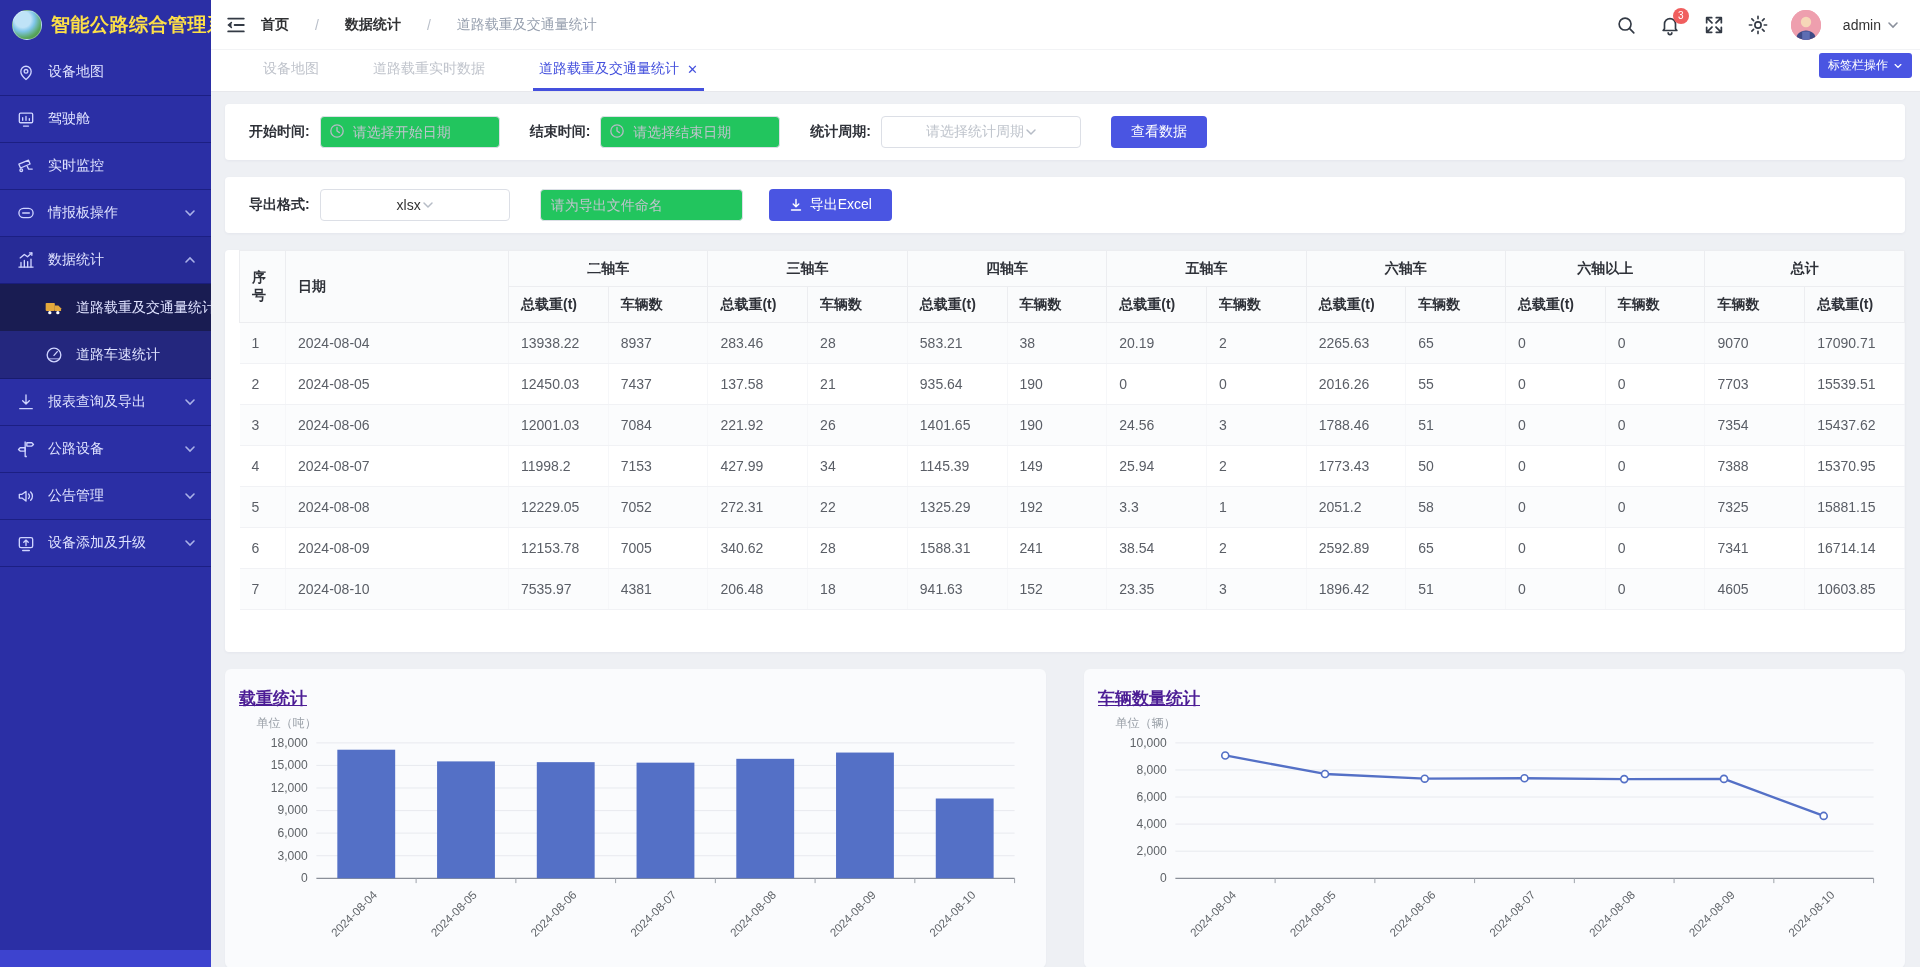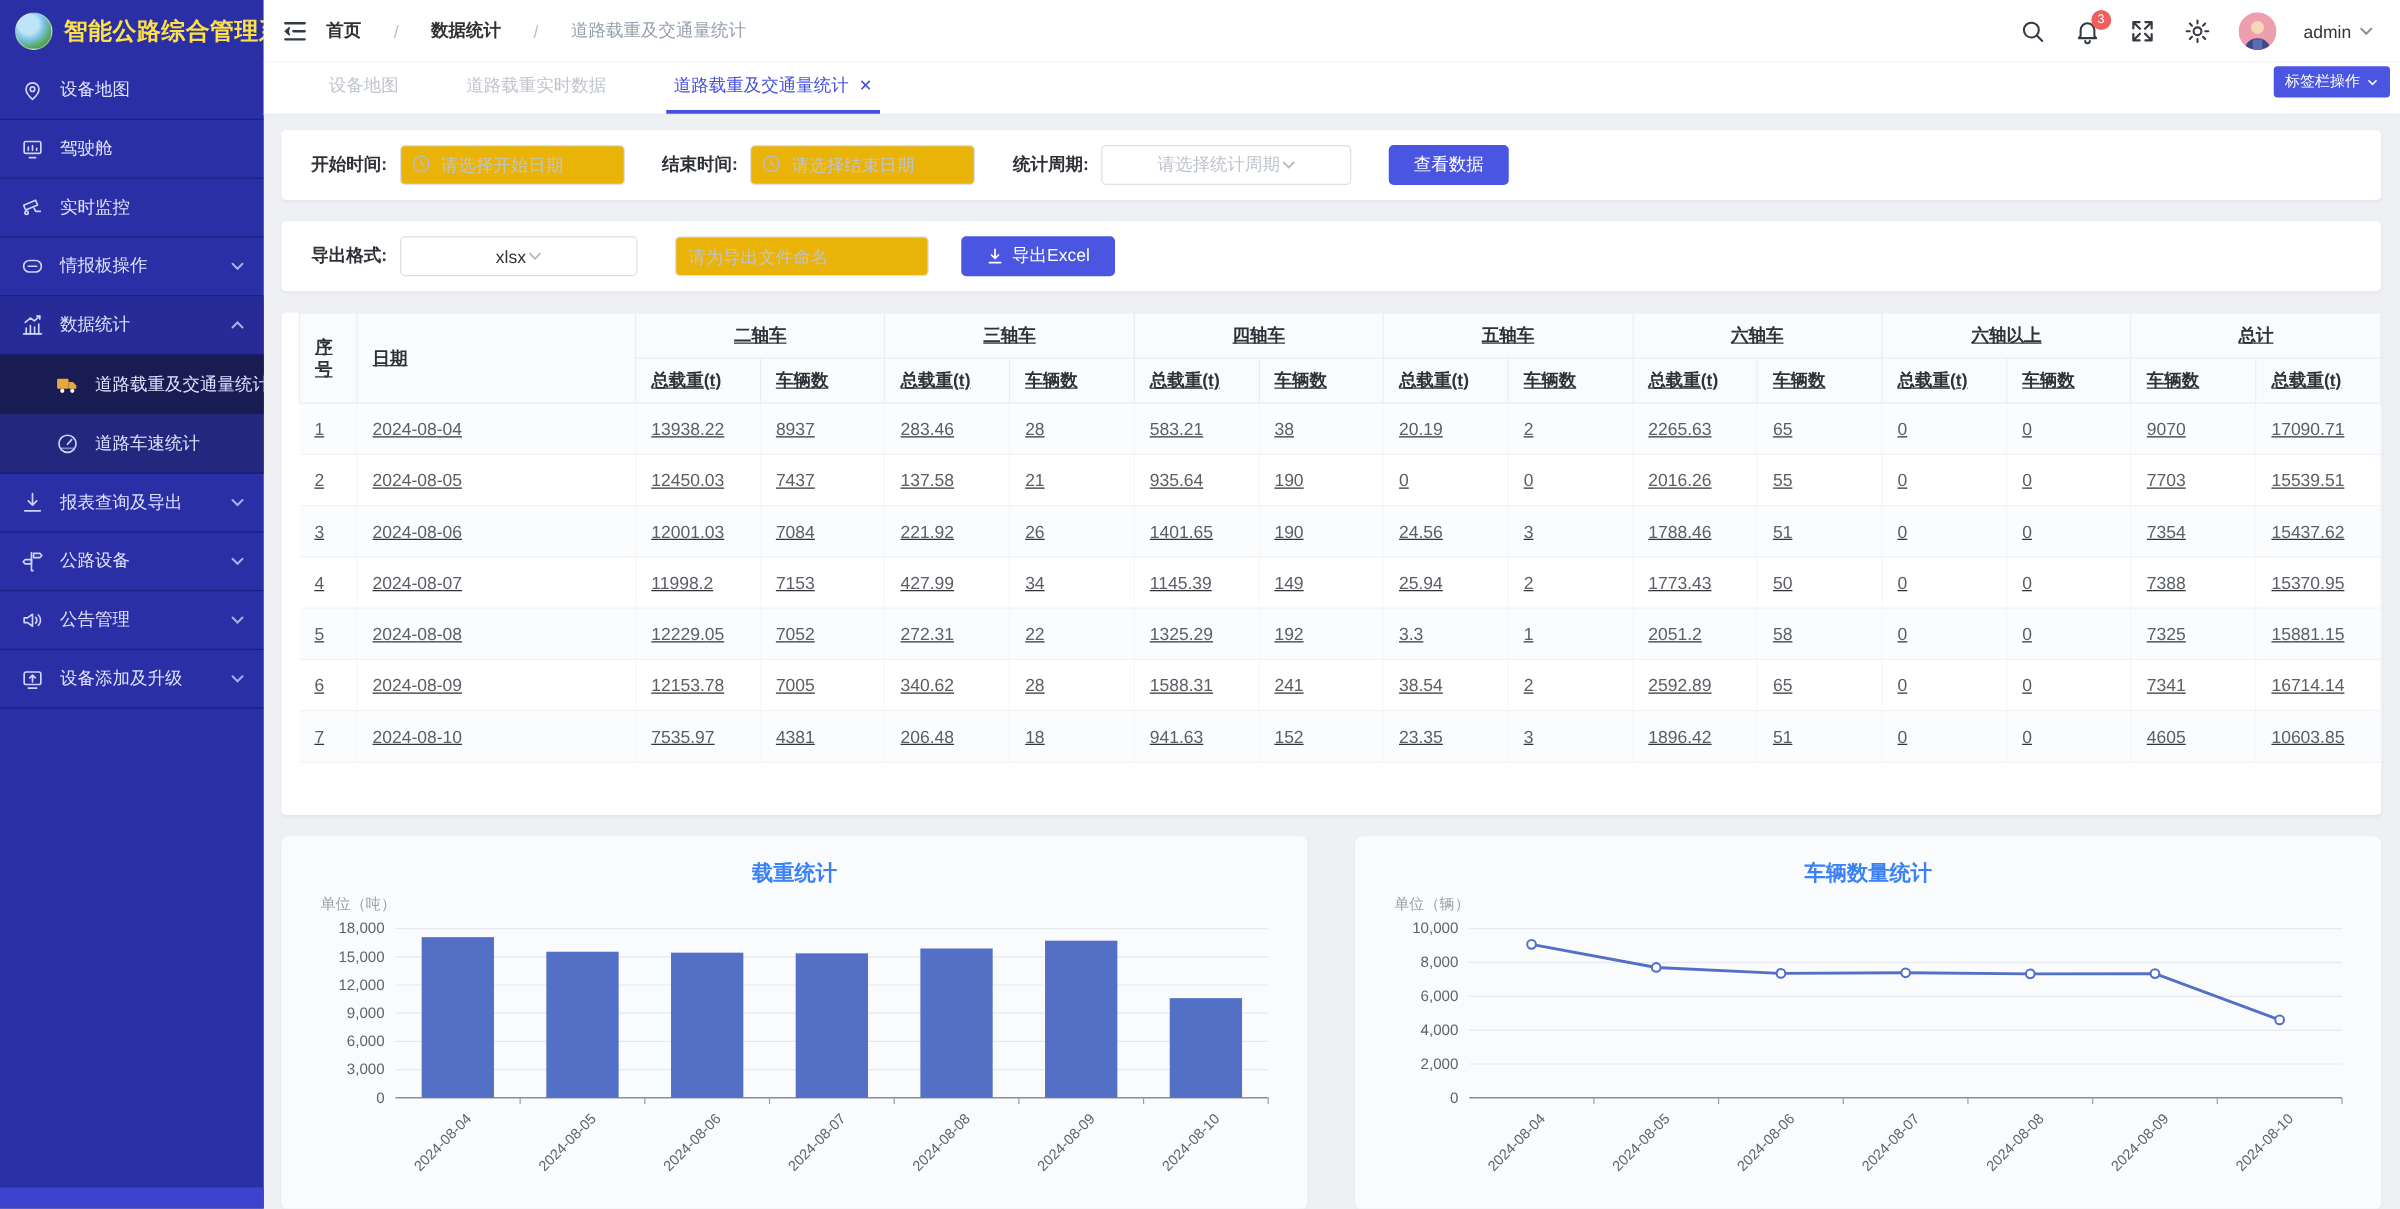--- a/index.html
+++ b/index.html
@@ -56,51 +56,51 @@
   .tag-action-btn { position:absolute; right:8px; top:3px; background:#4a55e2; color:#fff; font-size:12px; padding:4px 9px; border-radius:3px; display:flex; align-items:center; gap:5px; cursor:pointer; border:none; }
   .tag-action-btn svg { width:10px; height:10px; }
 
   
   .content { flex:1; padding:12px 15px 0 14px; display:flex; flex-direction:column; gap:17px; overflow:hidden; }
   .card { background:#fff; border-radius:4px; box-shadow:0 1px 3px rgba(30,40,90,.05); }
 
   .filter-card, .export-card { display:flex; align-items:center; padding:12px 24px; }
   .field { display:flex; align-items:center; gap:10px; margin-right:30px; }
   .field-label { color:#2e3138; font-weight:600; white-space:nowrap; }
-  .text-input { height:32px; border:1px solid #dcdfe6; border-radius:4px; font-size:14px; color:#333; padding:12px 10px; outline:none; font-family:inherit; background:#eab308; }
+  .text-input { height:32px; border:1px solid #dcdfe6; border-radius:4px; font-size:14px; color:#333; padding:12px 10px; outline:none; font-family:inherit; background:#22c55e; }
   .text-input::placeholder { color:#bfc4cc; }
   .date-wrap { position:relative; }
   .date-wrap .clock { position:absolute; left:9px; top:7px; width:16px; height:16px; color:#b6bcc6; }
   .date-wrap .clock svg { width:16px; height:16px; display:block; }
   .date-input { width:180px; padding-left:32px; }
   .select { height:32px; border:1px solid #dcdfe6; border-radius:4px; background:#fff; display:flex; align-items:center; justify-content:center; padding:0 10px 0 12px; cursor:pointer; }
   .select .sel-text { color:#bfc4cc; }
   .select .sel-text.has-value { color:#333; }
   .select .mi-arrow { color:#b6bcc6; }
   .btn-primary { background:#4a55e2; color:#fff; border:none; height:32px; padding:0 20px; border-radius:4px; font-size:14px; cursor:pointer; display:flex; align-items:center; gap:7px; font-family:inherit; }
   .btn-primary svg { width:14px; height:14px; }
   .export-select { width:190px; }
   .period-select { width:200px; }
   .filename-input { width:203px; margin-right:26px; }
 
   
-  .table-card { padding:0 0 42px 14px;text-decoration:underline; }
+  .table-card { padding:0 0 42px 14px; }
   table { width:100%; border-collapse:collapse; table-layout:fixed; }
   th { background:#fafbfc; color:#2e3138; font-weight:700; font-size:14px; height:36px; border:1px solid #ecedf0; padding:0 12px; }
   th.group { text-align:center; }
   th.sub, th.seq, th.date { text-align:left; }
   th.seq { font-weight:700; }
   td { height:41px; padding:0 12px; font-size:14px; color:#5a5e66; border-bottom:1px solid #f1f2f5; border-right:1px solid #f6f7f9; text-align:left; }
   tbody tr:nth-child(odd) td { background:#fbfcfd; }
   tbody tr:nth-child(even) td { background:#fff; }
 
   
   .charts-row { display:flex; gap:38px; }
   .chart-card { flex:1; background:#fafbfd; border-radius:6px; padding:10px 14px 10px; box-shadow:0 1px 2px rgba(30,40,90,.04); }
-  .chart-title { text-align:center; font-size:17px; font-weight:700; color:#3b82f6; margin:8px 0 0; }
+  .chart-title { text-align:left; font-size:17px; font-weight:700; color:#4c1d95; margin:8px 0 0;text-decoration:underline; }
   .chart-canvas { width:100%; height:auto; display:block; }
 
   .page-footer { text-align:center; color:#9aa0a8; font-size:13px; padding:9px 0 12px; }
 </style>
 </head>
 <body>
 
 <div class="app">
 
   <aside class="sidebar">

